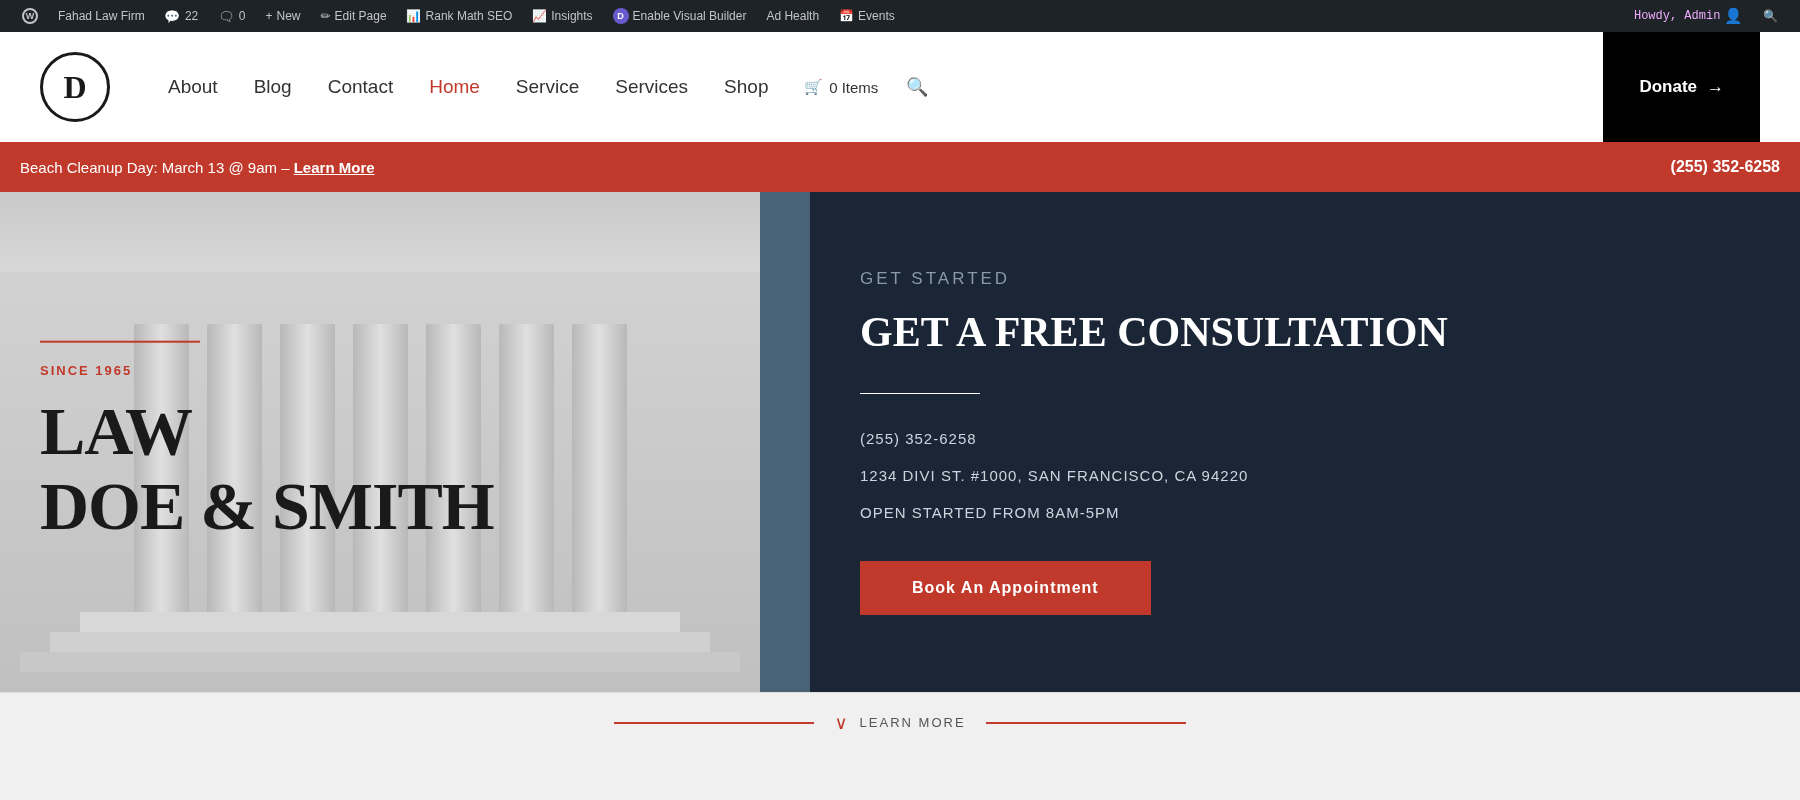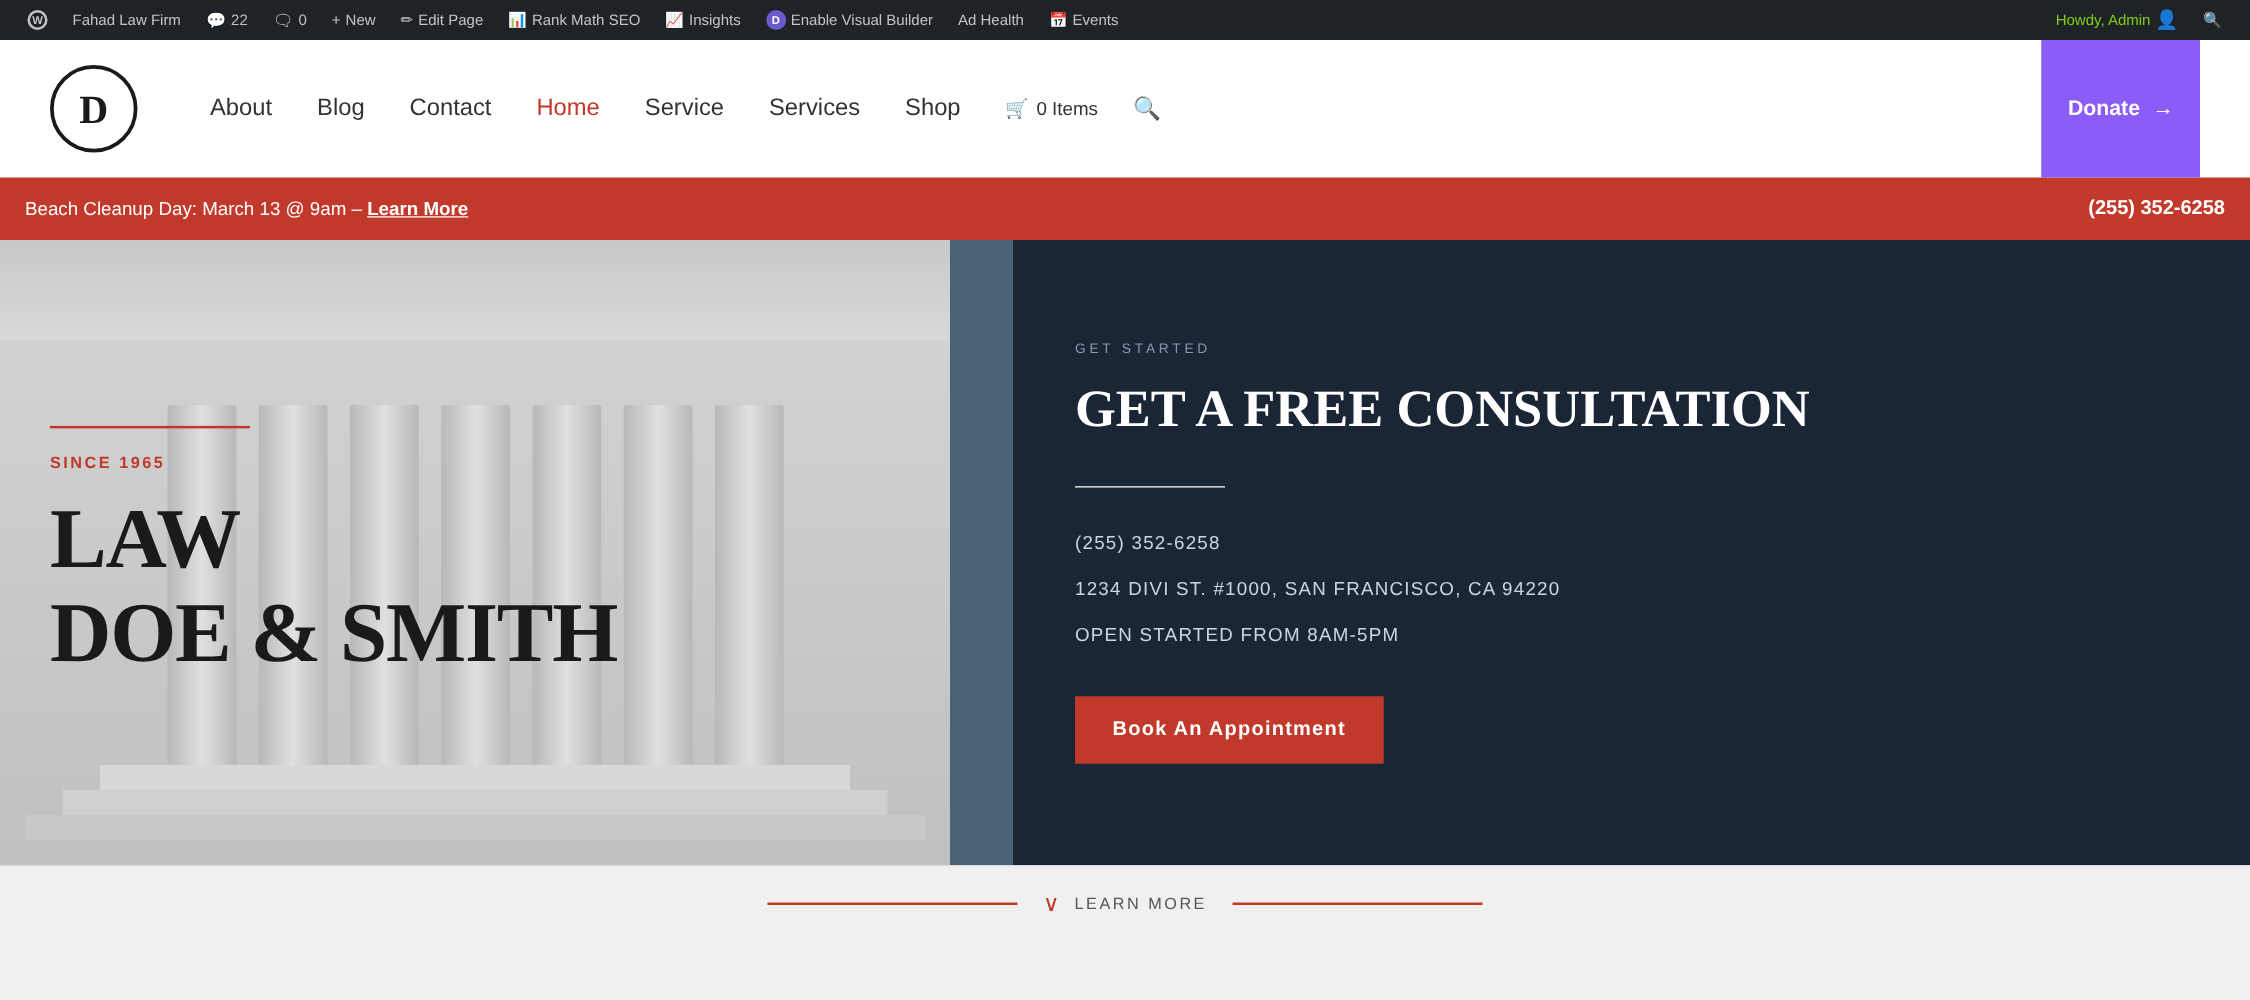--- a/index.html
+++ b/index.html
@@ -26,21 +26,21 @@
       cursor: pointer;
       white-space: nowrap;
     }
     .admin-bar-right {
       margin-left: auto;
       display: flex;
       align-items: center;
       gap: 0;
       color: #c3c4c7;
     }
-    .admin-bar-right .admin-bar-item { color: #84cc16; }
+    .admin-bar-right .admin-bar-item { color: #f0abfc; font-family: Liberation Mono, monospace; }
 
     
     #main-header {
       background: #fff;
       display: flex;
       align-items: center;
       height: 110px;
       padding: 0 40px;
     }
     #logo-area {
@@ -84,24 +84,24 @@
     }
     .cart-area {
       display: flex;
       align-items: center;
       gap: 6px;
       padding: 10px 18px;
       font-size: 15px;
       color: #333;
     }
     #donate-btn {
-      background: #8b5cf6;
+      background: #000000;
       color: #fff;
       border: none;
-      padding: 20px 21px;
+      padding: 20px 36px;
       font-size: 17px;
       font-weight: bold;
       cursor: pointer;
       display: flex;
       align-items: center;
       gap: 10px;
       margin-left: 20px;
       white-space: nowrap;
       height: 110px;
     }
@@ -226,21 +226,21 @@
     .dark-panel {
       flex: 1;
       background: #1a2535;
       padding: 50px 60px 50px 50px;
       display: flex;
       flex-direction: column;
       justify-content: center;
     }
     .get-started-label {
       color: #8899aa;
-      font-size: 11px;
+      font-size: 17px;
       letter-spacing: 3px;
       text-transform: uppercase;
       margin-bottom: 18px;
     }
     .consultation-title {
       font-family: Georgia, 'Times New Roman', serif;
       font-size: 42px;
       font-weight: 700;
       color: #fff;
       line-height: 1.2;
@@ -260,21 +260,21 @@
     }
     .contact-line {
       color: #ccd5dd;
       font-size: 15px;
       letter-spacing: 1px;
     }
     #book-btn {
       background: #c0392b;
       color: #fff;
       border: none;
-      padding: 18px 30px;
+      padding: 18px 52px;
       font-size: 16px;
       font-weight: bold;
       cursor: pointer;
       align-self: flex-start;
       letter-spacing: 1px;
     }
 
     
     #footer-strip {
       background: #f0f0f0;

